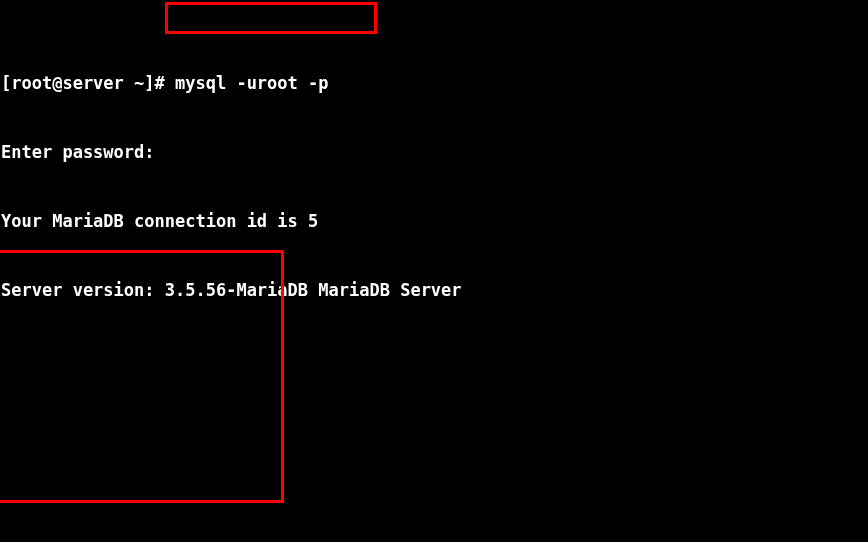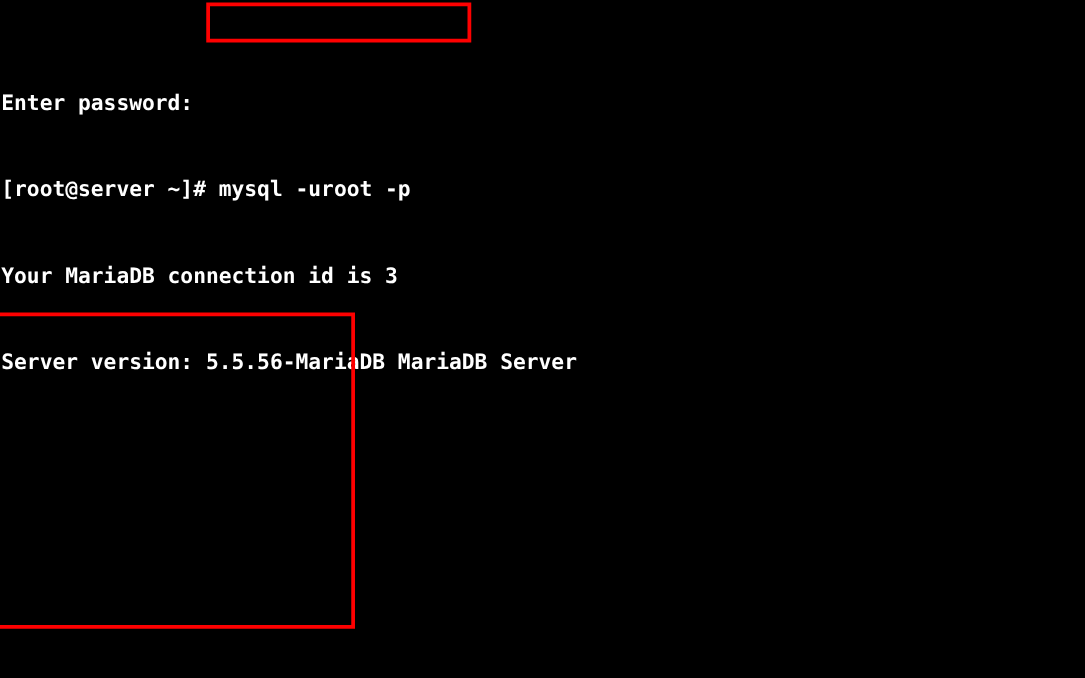--- a/index.html
+++ b/index.html
@@ -55,24 +55,24 @@
     height: 253px;
   }
 </style>
 </head>
 <body>
 
 <div id="terminal">
 
   <div id="screen">
 
+    <div class="line">[root@server ~]# mysql -uroot -p</div>
     <div class="line">Enter password:</div>
-    <div class="line">[root@server ~]# mysql -uroot -p</div>
-    <div class="line">Your MariaDB connection id is 3</div>
-    <div class="line">Server version: 5.5.56-MariaDB MariaDB Server</div>
+    <div class="line">Your MariaDB connection id is 5</div>
+    <div class="line">Server version: 3.5.56-MariaDB MariaDB Server</div>
     <div class="line blank"></div>
     
     
     
     
     
     
     
     
     

